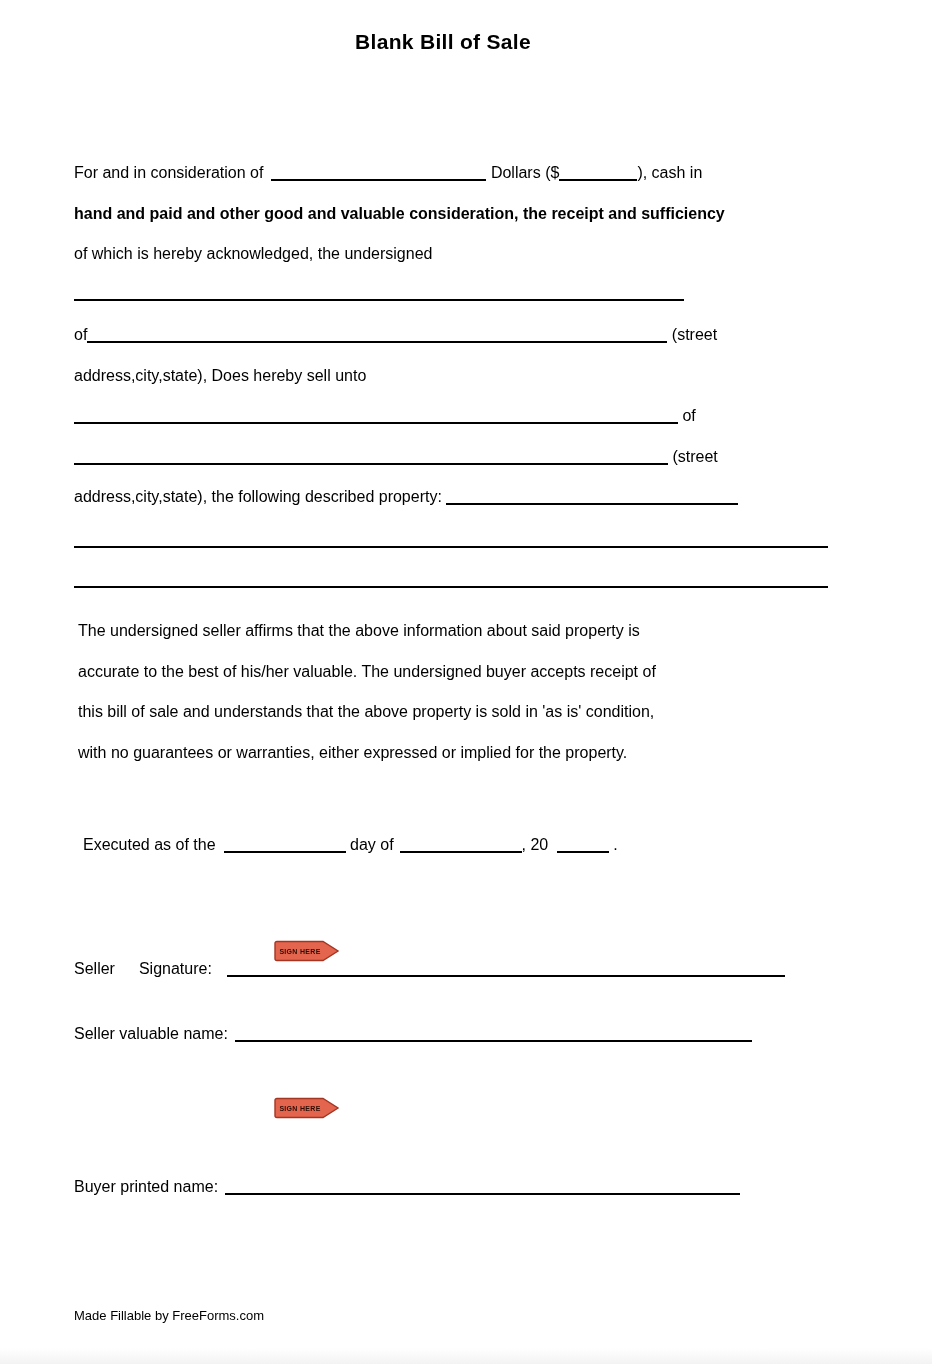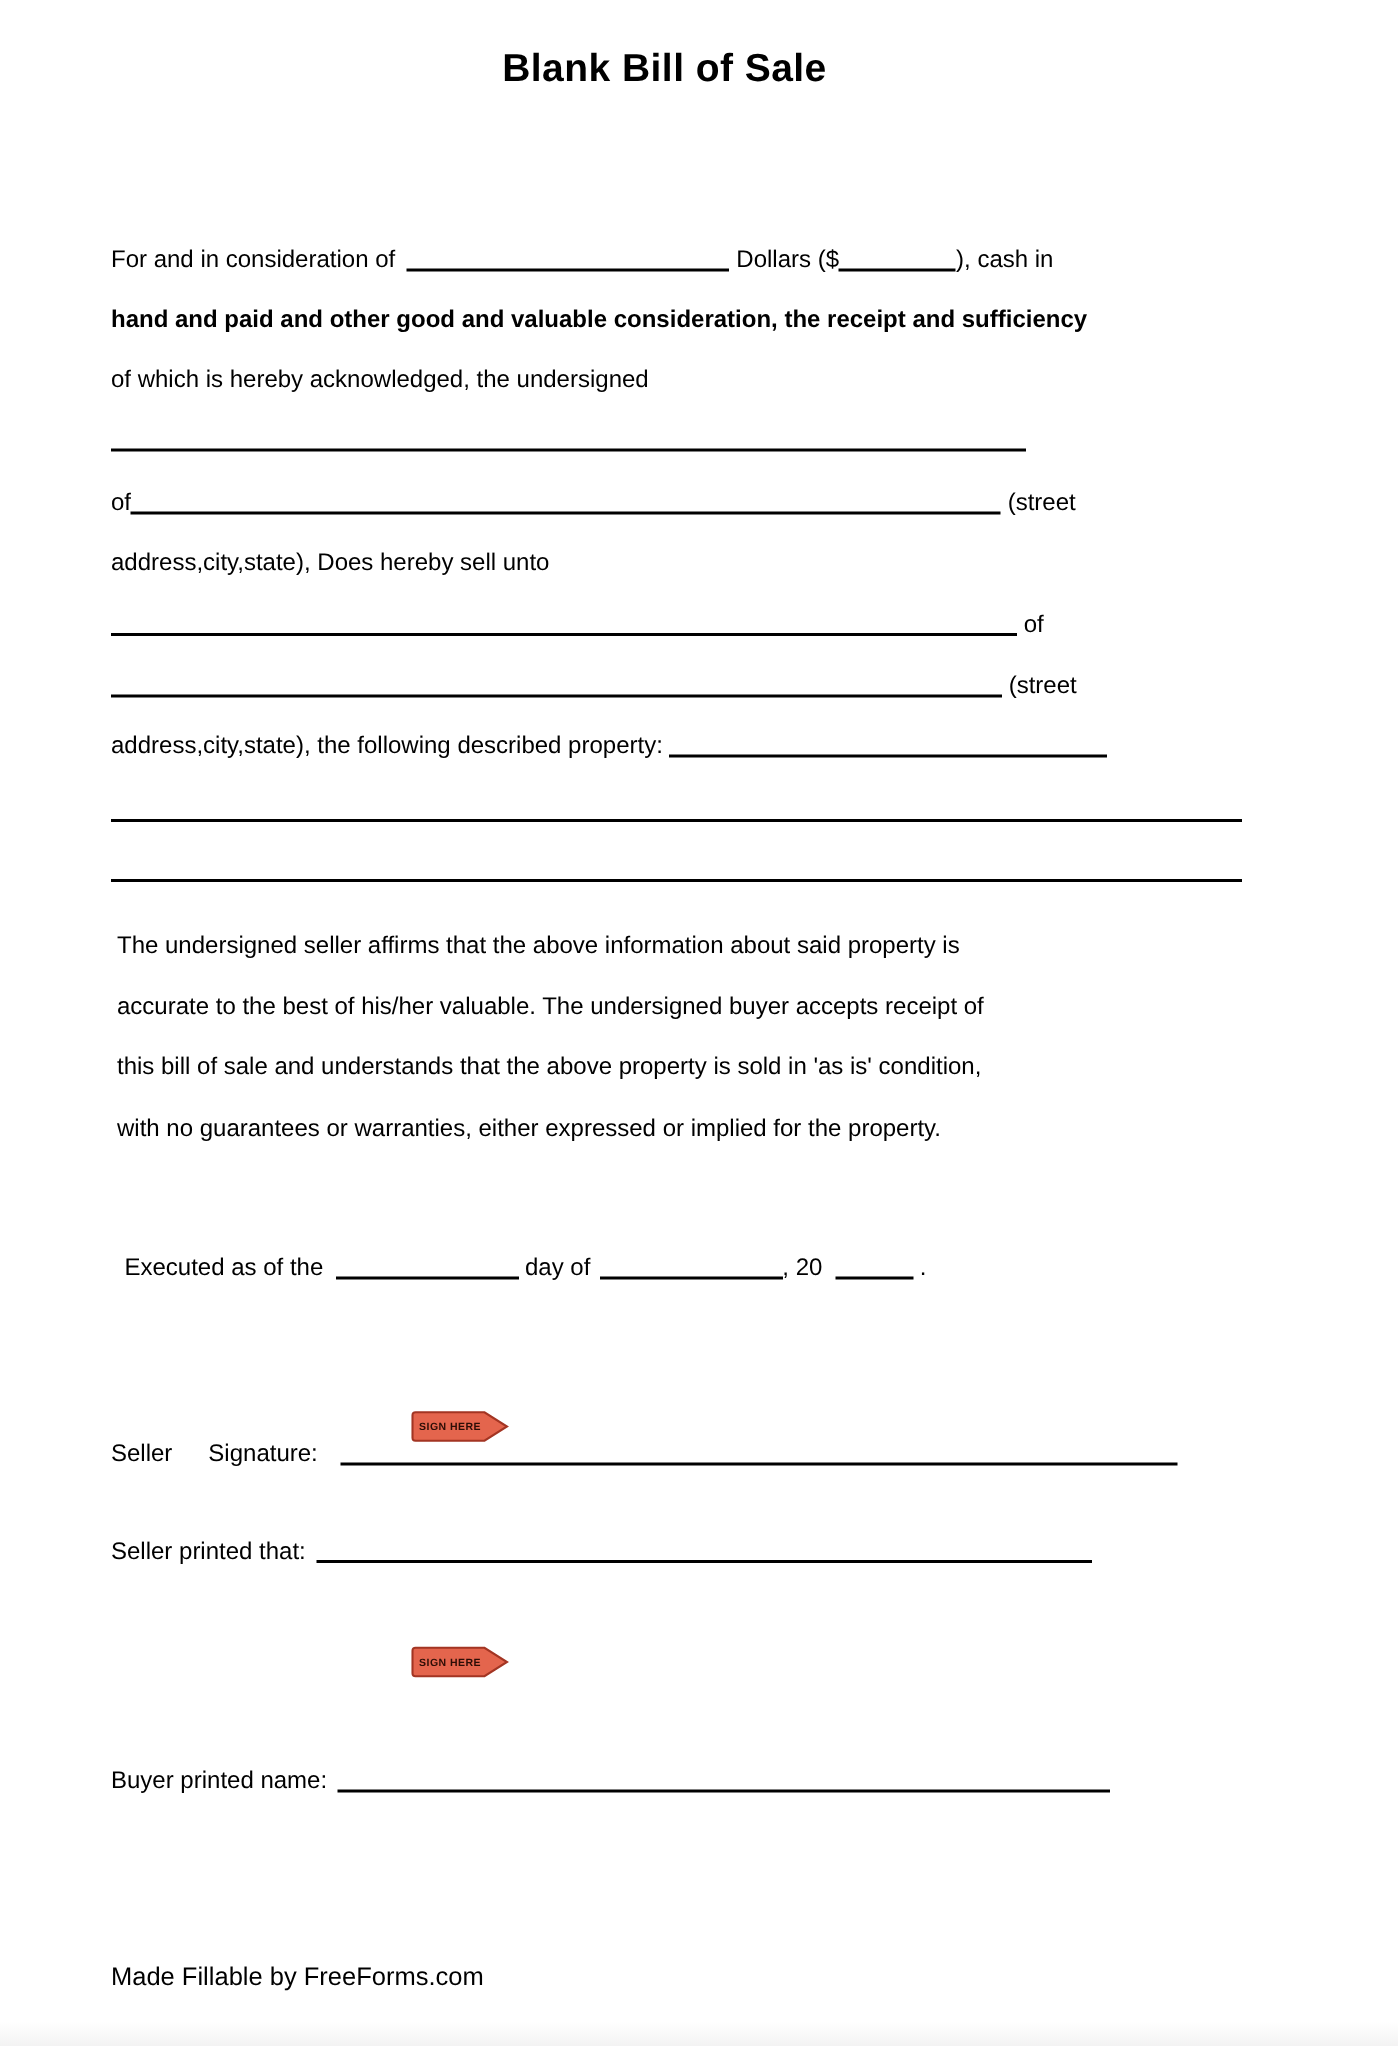--- a/index.html
+++ b/index.html
@@ -7,21 +7,21 @@
     position:relative;
     width:932px;height:1364px;
     background:#ffffff;
     font-family:"Liberation Sans", sans-serif;
     color:#000;
     overflow:hidden;
   }
   .title{
     position:absolute;top:30px;left:0;width:886px;
     text-align:center;
-    font-size:26px;font-weight:bold;letter-spacing:.3px;
+    font-size:21px;font-weight:bold;letter-spacing:.3px;
     white-space:nowrap;
   }
   .t{
     position:absolute;
     font-size:16px;line-height:22px;
     white-space:nowrap;
   }
   .blank{
     display:inline-block;
     height:14px;
@@ -48,21 +48,21 @@
   .gap24{margin-left:24px;}
   .badge{position:absolute;width:68px;height:22px;}
   .badge svg{display:block;}
   .badge path{stroke:#a33523;stroke-width:1.4;}
   .badge text{
     font-family:"Liberation Sans", sans-serif;
     font-size:7px;font-weight:bold;letter-spacing:.3px;
   }
   .footer{
     position:absolute;top:1308px;left:74px;
-    font-size:17px;white-space:nowrap;
+    font-size:13px;white-space:nowrap;
   }
   .shade{
     position:absolute;left:0;right:0;bottom:0;height:16px;
     background:linear-gradient(#ffffff,#f3f3f3);
   }
 </style>
 </head>
 <body>
 
 <div class="page">
@@ -93,21 +93,21 @@
   <div class="t" style="top:834px;left:83px;"><span>Executed as of the</span><span class="blank b122a"></span> <span>day of</span><span class="blank b122b"></span><span>, 20</span> <span class="blank b52"></span> <span>.</span></div>
 
   <div class="badge" style="top:940px;left:273px;">
     <svg width="68" height="22" viewBox="0 0 68 22">
       <path d="M4 1.5 H50 L65 11 L50 20.5 H4 Q2 20.5 2 18.5 V3.5 Q2 1.5 4 1.5 Z" fill="#e4654d"></path>
       <text x="27" y="13.5" text-anchor="middle" fill="#2d0d06">SIGN HERE</text>
     </svg>
   </div>
   <div class="t" style="top:958px;left:74px;"><span>Seller</span><span class="gap24">Signature:</span><span class="blank b558"></span></div>
 
-  <div class="t" style="top:1023px;left:74px;"><span>Seller printed that:</span><span class="blank b517"></span></div>
+  <div class="t" style="top:1023px;left:74px;"><span>Seller valuable name:</span><span class="blank b517"></span></div>
 
   <div class="badge" style="top:1097px;left:273px;">
     <svg width="68" height="22" viewBox="0 0 68 22">
       <path d="M4 1.5 H50 L65 11 L50 20.5 H4 Q2 20.5 2 18.5 V3.5 Q2 1.5 4 1.5 Z" fill="#e4654d"></path>
       <text x="27" y="13.5" text-anchor="middle" fill="#2d0d06">SIGN HERE</text>
     </svg>
   </div>
 
   <div class="t" style="top:1176px;left:74px;"><span>Buyer printed name:</span><span class="blank b515"></span></div>
 

